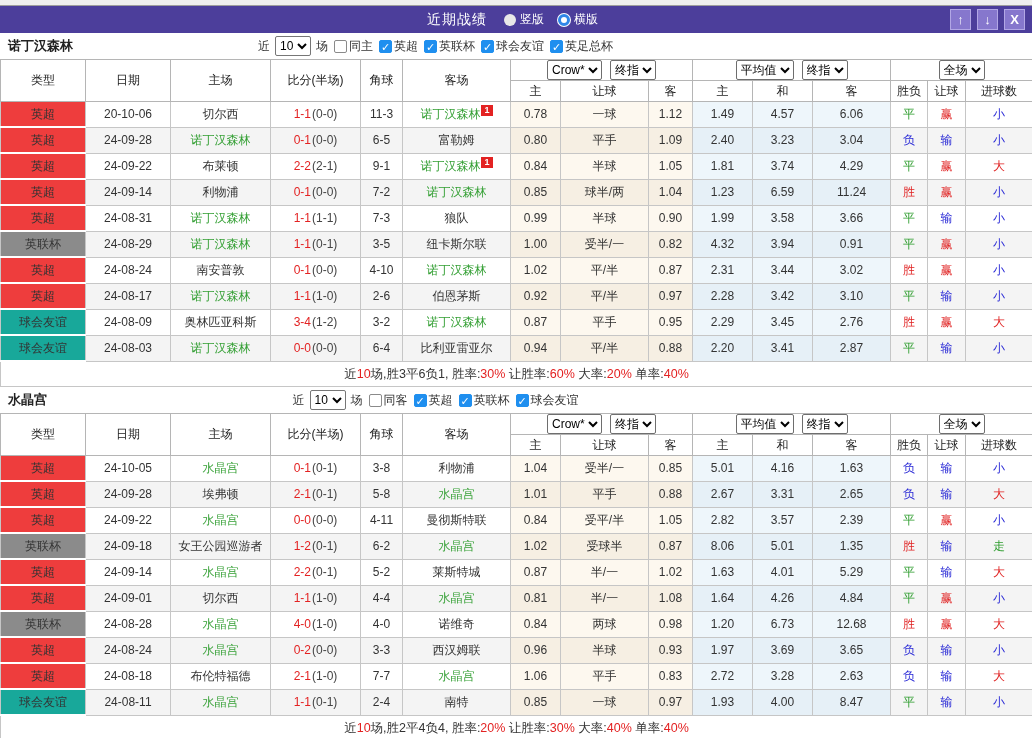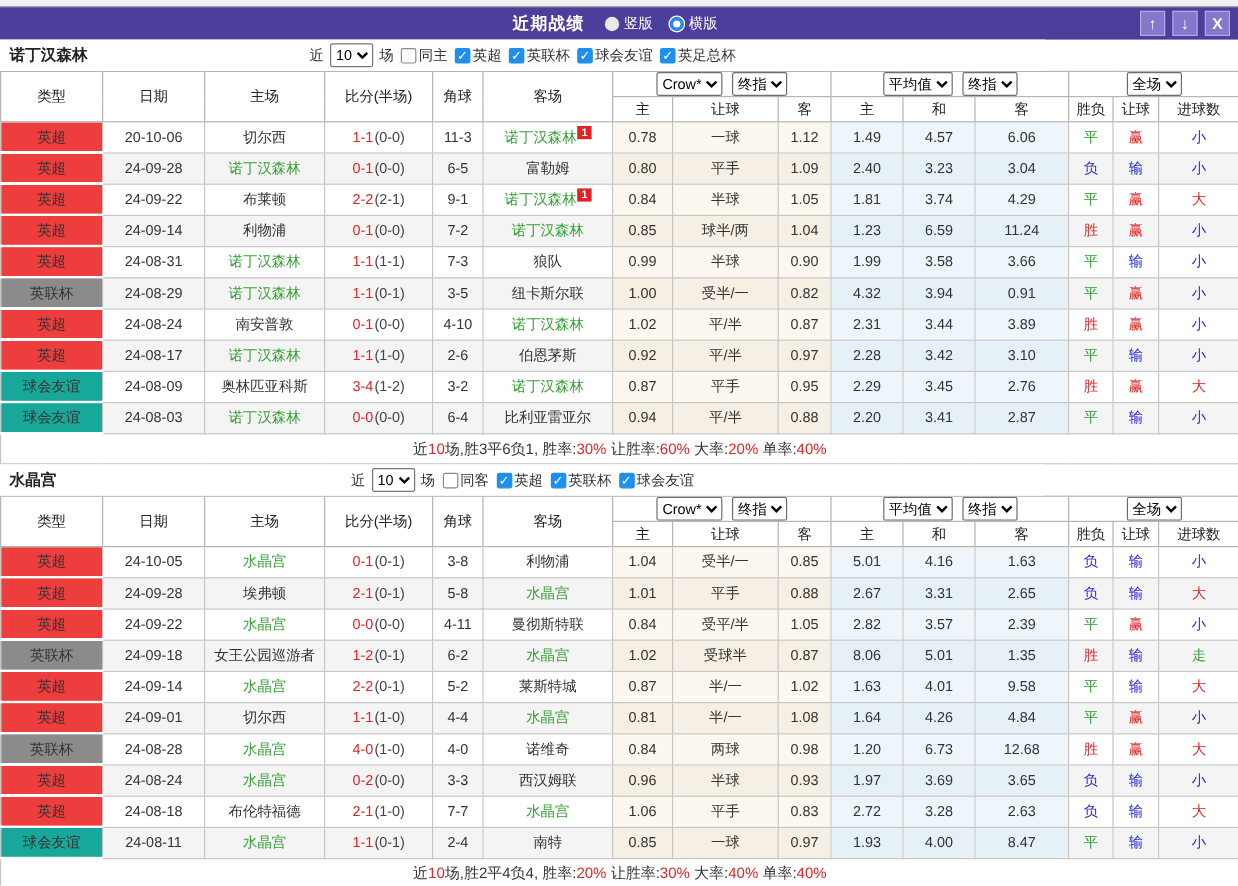--- a/index.html
+++ b/index.html
@@ -2,21 +2,21 @@
 <html><head>
 <meta charset="utf-8">
 <style>
   html,body{margin:0;padding:0;background:#fff;}
   body{font-family:"Liberation Sans","DejaVu Sans",sans-serif;color:#333;}
   .page{width:1032px;height:738px;overflow:hidden;position:relative;background:#fff;}
   .top-strip{height:5px;background:#efefef;border-bottom:1px solid #9e9e9e;}
   
   .titlebar{height:27px;background:#4c3e9b;position:relative;display:flex;align-items:center;justify-content:center;}
   .title-center{display:flex;align-items:center;}
-  .title{color:#fff;font-weight:bold;font-size:14px;margin-right:10px;letter-spacing:1px;}
+  .title{color:#fff;font-weight:normal;font-size:14px;margin-right:10px;letter-spacing:1px;}
   .radio-opt{display:inline-flex;align-items:center;gap:4px;color:#fff;font-size:12px;margin:0 7px;cursor:pointer;}
   .radio{display:inline-block;border-radius:50%;}
   .radio.filled{width:12px;height:12px;background:#e8e8e8;}
   .radio.ring{width:6px;height:6px;background:#fff;border:3px solid #2f86e8;box-shadow:0 0 0 1px #fff;}
   .winbtns{position:absolute;right:7px;top:3px;display:flex;gap:6px;}
   .winbtn{width:21px;height:21px;background:#8677cd;border:1px solid #b2a7e5;color:#fff;font-weight:bold;
           font-size:13px;line-height:18px;text-align:center;padding:0;cursor:pointer;}
   
   .section{width:871px;border-radius:29px;}
   .teambar{height:26px;background:#fff;position:relative;display:flex;align-items:center;}
@@ -254,21 +254,21 @@
               <td class="plain">24-08-24</td>
               <td class="plain"><span class="team-other">南安普敦</span></td>
               <td class="plain"><span class="score-ft">0-1</span><span class="score-ht">(0-0)</span></td>
               <td class="plain">4-10</td>
               <td class="plain"><span class="team-self">诺丁汉森林</span></td>
               <td class="col-crow">1.02</td>
               <td class="col-crow">平/半</td>
               <td class="col-crow">0.87</td>
               <td class="col-avg">2.31</td>
               <td class="col-avg">3.44</td>
-              <td class="col-avg">3.89</td>
+              <td class="col-avg">3.02</td>
               <td class="plain" style="color: rgb(224, 34, 34);">胜</td>
               <td class="plain" style="color: rgb(224, 34, 34);">赢</td>
               <td class="plain" style="color: rgb(41, 41, 214);">小</td>
             </tr>
             <tr>
               <td class="cell-type" style="background: rgb(238, 61, 61);">英超</td>
               <td class="plain">24-08-17</td>
               <td class="plain"><span class="team-self">诺丁汉森林</span></td>
               <td class="plain"><span class="score-ft">1-1</span><span class="score-ht">(1-0)</span></td>
               <td class="plain">2-6</td>
@@ -464,21 +464,21 @@
               <td class="plain">24-09-14</td>
               <td class="plain"><span class="team-self">水晶宫</span></td>
               <td class="plain"><span class="score-ft">2-2</span><span class="score-ht">(0-1)</span></td>
               <td class="plain">5-2</td>
               <td class="plain"><span class="team-other">莱斯特城</span></td>
               <td class="col-crow">0.87</td>
               <td class="col-crow">半/一</td>
               <td class="col-crow">1.02</td>
               <td class="col-avg">1.63</td>
               <td class="col-avg">4.01</td>
-              <td class="col-avg">9.58</td>
+              <td class="col-avg">5.29</td>
               <td class="plain" style="color: rgb(47, 157, 47);">平</td>
               <td class="plain" style="color: rgb(41, 41, 214);">输</td>
               <td class="plain" style="color: rgb(224, 34, 34);">大</td>
             </tr>
             <tr>
               <td class="cell-type" style="background: rgb(238, 61, 61);">英超</td>
               <td class="plain">24-09-01</td>
               <td class="plain"><span class="team-other">切尔西</span></td>
               <td class="plain"><span class="score-ft">1-1</span><span class="score-ht">(1-0)</span></td>
               <td class="plain">4-4</td>

